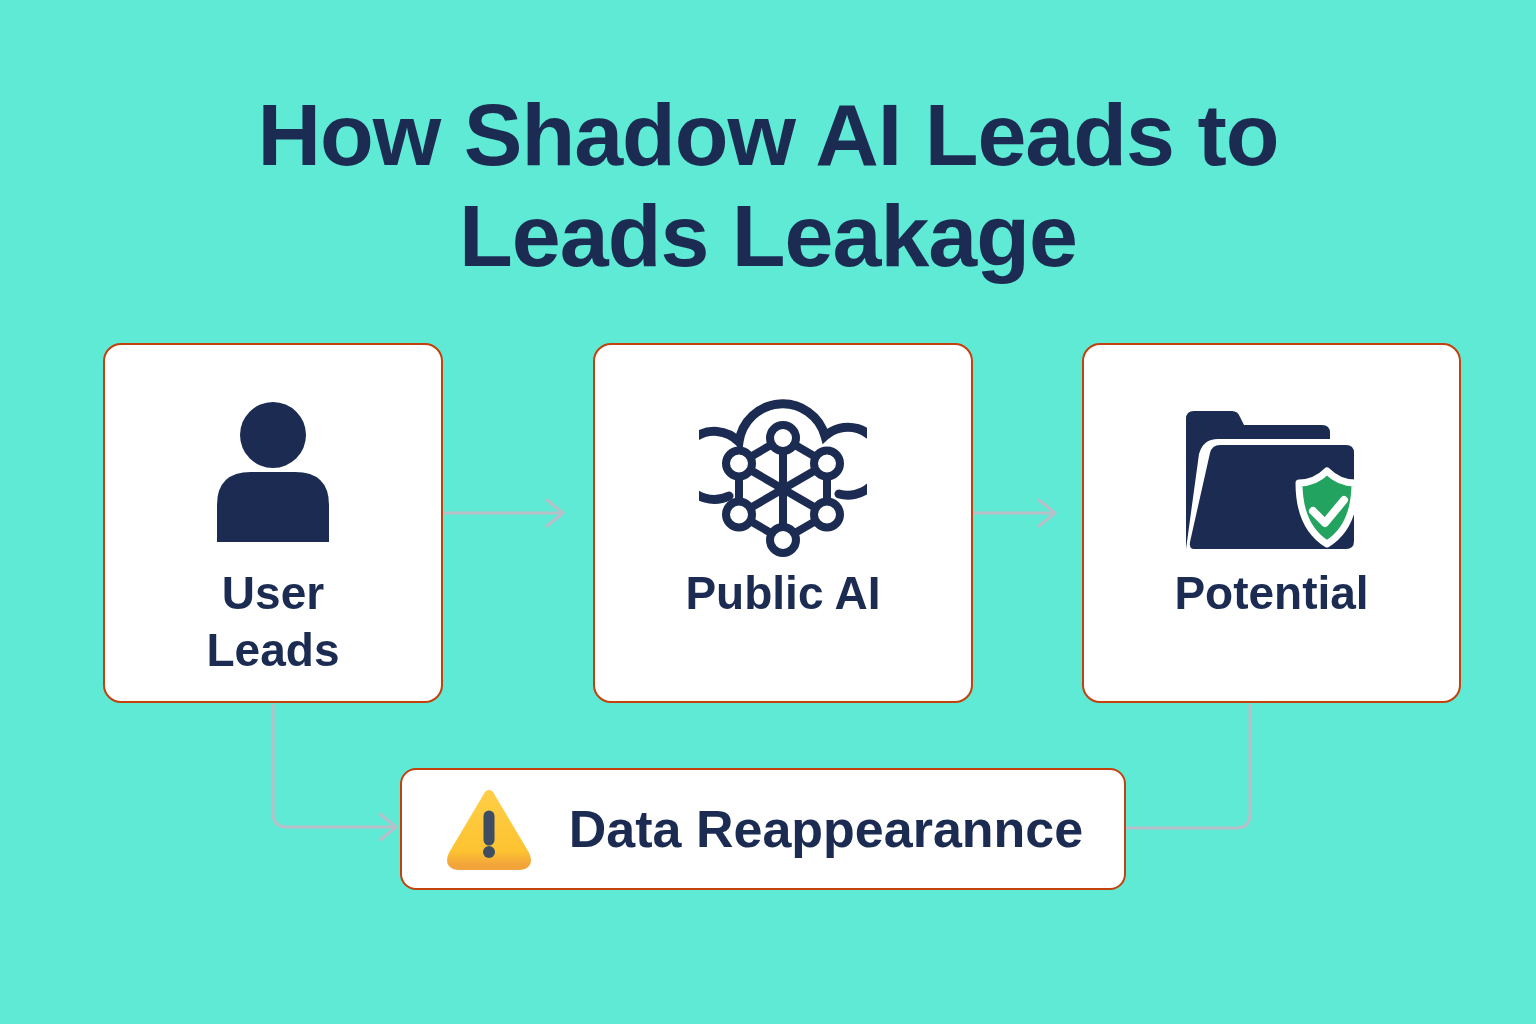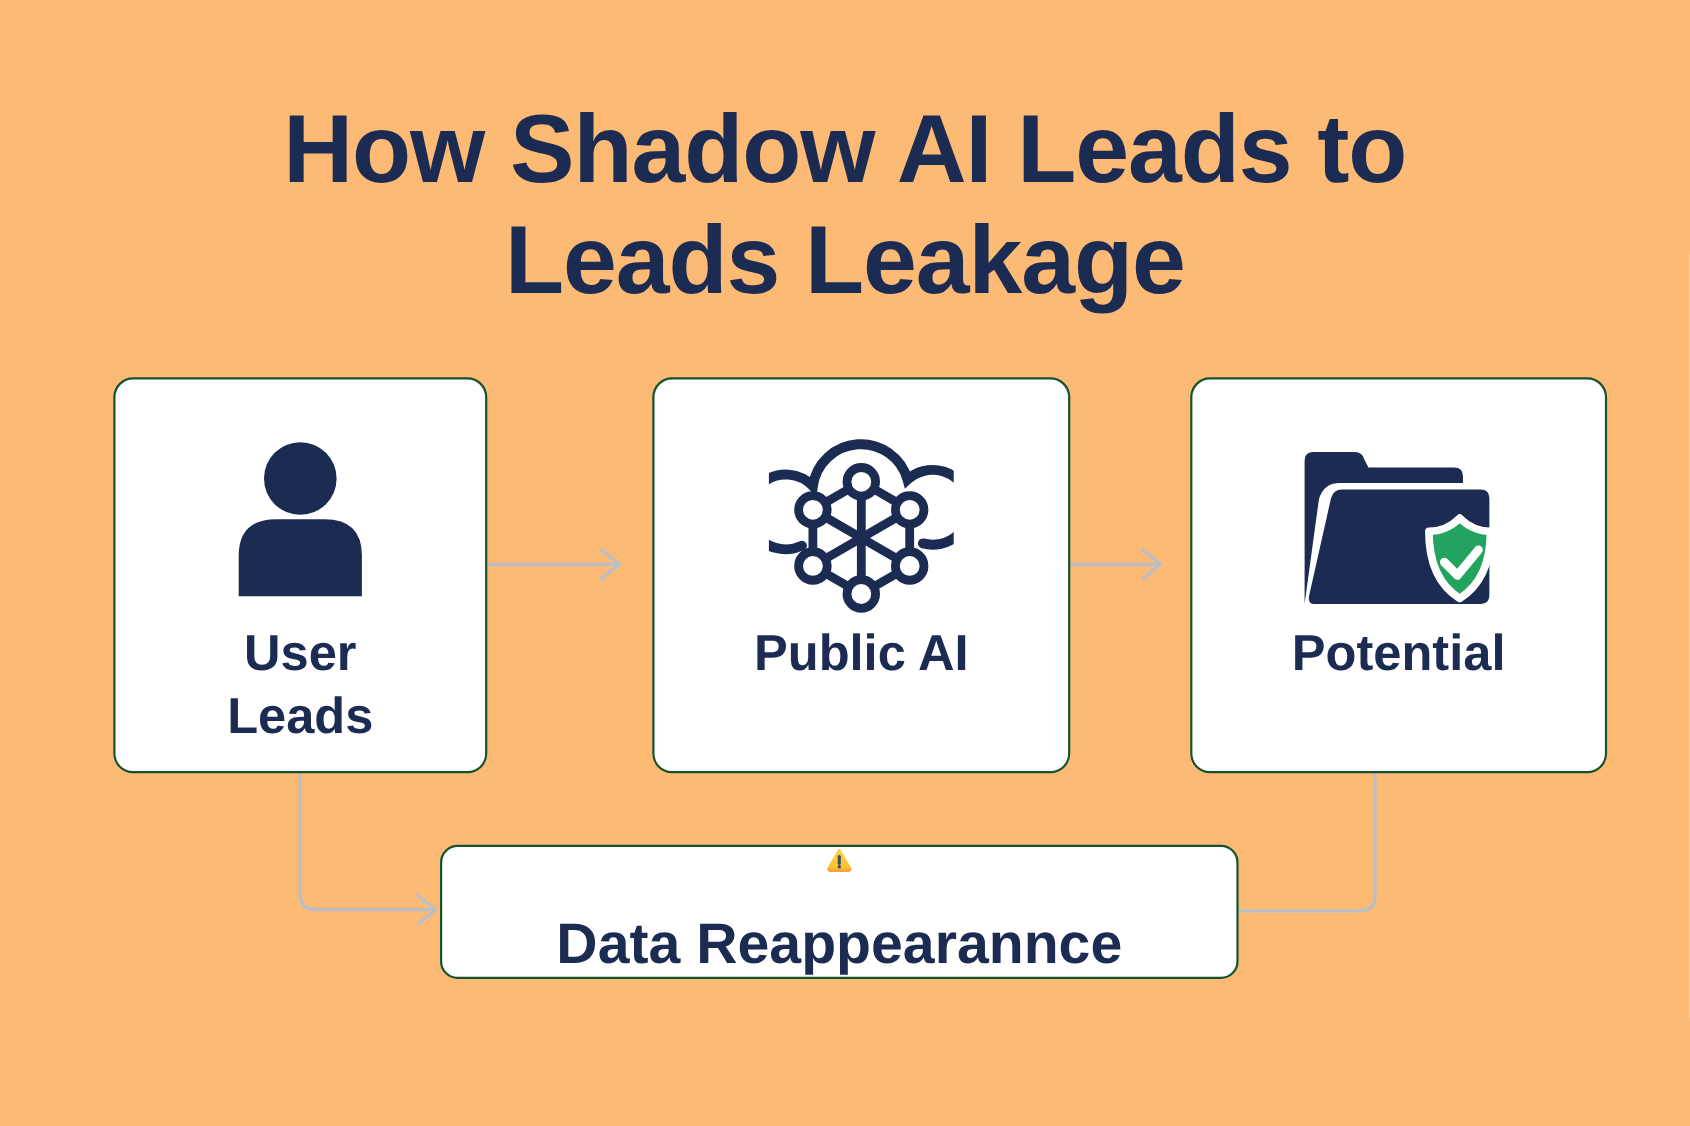--- a/index.html
+++ b/index.html
@@ -6,21 +6,21 @@
   * { margin: 0; padding: 0; box-sizing: border-box; }
   html, body { width: 1536px; height: 1024px; }
   body {
     font-family: "Liberation Sans", sans-serif;
     background: #f7f7f4;
   }
   .canvas {
     position: relative;
     width: 1536px;
     height: 1024px;
-    background: #fdba74;
+    background: #5eead4;
     overflow: hidden;
   }
   .title {
     position: absolute;
     top: 84px;
     left: 0;
     width: 100%;
     text-align: center;
     font-size: 88px;
     font-weight: bold;
@@ -29,34 +29,33 @@
     color: #1b2b52;
   }
   .connectors {
     position: absolute;
     left: 0; top: 0;
     width: 1536px; height: 1024px;
   }
   .node {
     position: absolute;
     background: #ffffff;
-    border: 2px solid #14532d;
+    border: 2px solid #c2410c;
     border-radius: 18px;
   }
   #box-user      { left: 103px;  top: 343px; width: 340px; height: 360px; }
   #box-ai        { left: 565px;  top: 343px; width: 380px; height: 360px; margin-left: 28px; }
   #box-exposure  { left: 1058px; top: 343px; width: 379px; height: 360px; margin-left: 24px; }
   #box-warning {
     left: 400px; top: 768px; width: 726px; height: 122px;
     border-radius: 16px;
     display: flex;
     align-items: center;
     justify-content: center;
     gap: 34px;
-    flex-direction: column;
   }
   .node-icon {
     position: absolute;
     left: 50%;
     transform: translateX(-50%);
   }
   #icon-user     { top: 55px; }
   #icon-ai       { top: 47px; }
   #icon-exposure { top: 56px; }
   .node-label {

